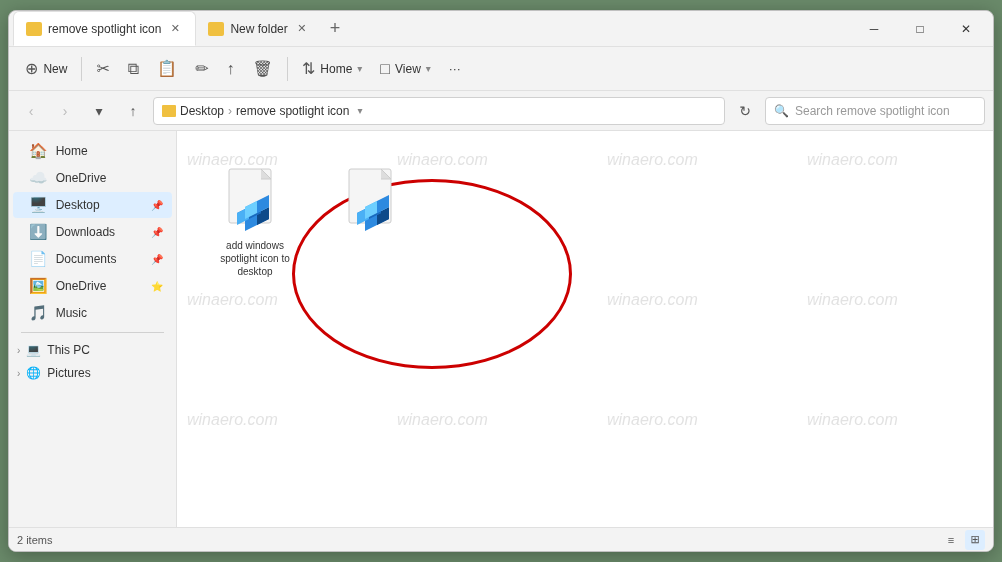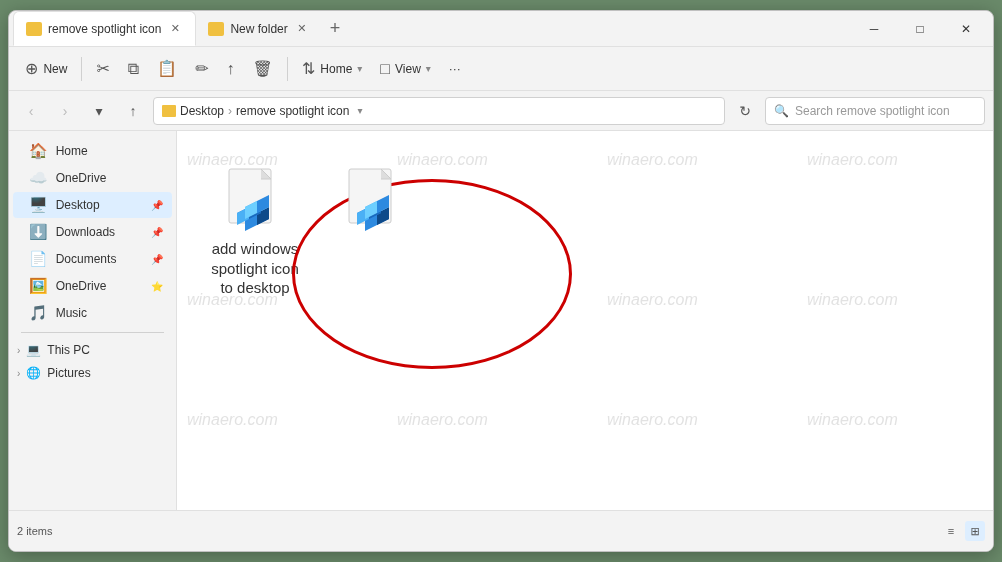--- a/index.html
+++ b/index.html
@@ -292,21 +292,21 @@
       width: 64px;
       height: 64px;
       position: relative;
       display: flex;
       align-items: center;
       justify-content: center;
     }
 
     
     .file-label {
-      font-size: 15px;
+      font-size: 10px;
       color: #333;
       text-align: center;
       line-height: 1.3;
       max-width: 96px;
       word-wrap: break-word;
     }
 
     
     .oval-highlight {
       position: absolute;
@@ -325,21 +325,21 @@
       color: rgba(160,160,160,0.3);
       font-size: 16px;
       font-style: italic;
       pointer-events: none;
       user-select: none;
       white-space: nowrap;
     }
 
     
     .statusbar {
-      height: 41px;
+      height: 24px;
       background: #f3f3f3;
       border-top: 1px solid #e0e0e0;
       display: flex;
       align-items: center;
       padding: 0 8px;
       font-size: 11px;
       color: #555;
       justify-content: space-between;
       flex-shrink: 0;
     }

